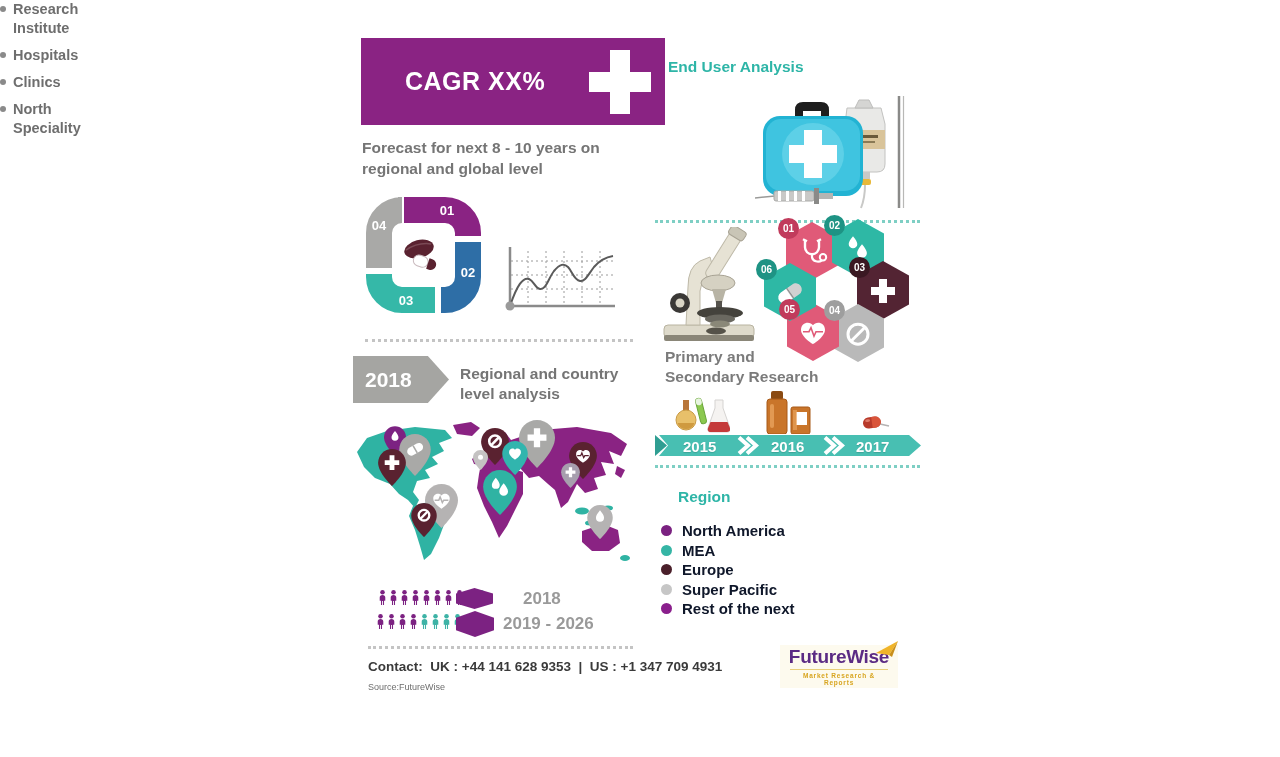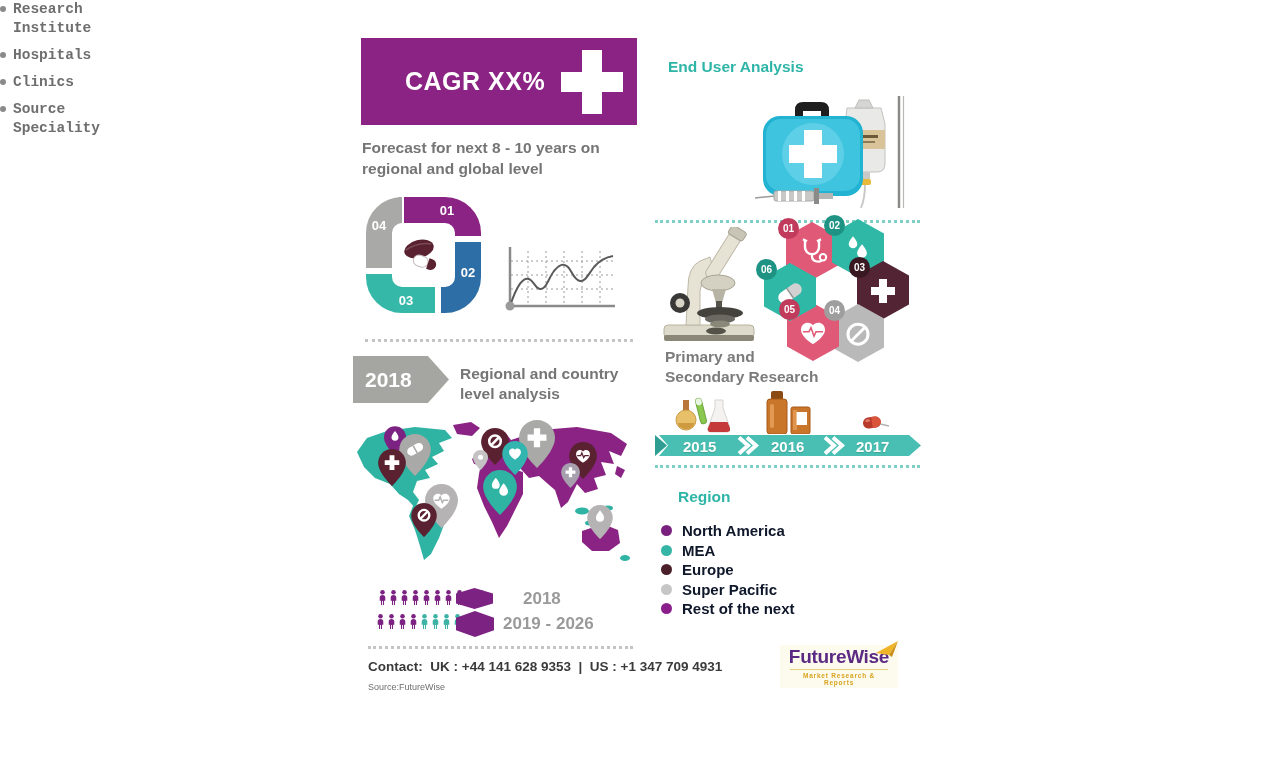--- a/index.html
+++ b/index.html
@@ -1,20 +1,20 @@
 <!DOCTYPE html>
 <html><head>
 <meta charset="utf-8">
 <style>
   html,body{margin:0;padding:0;background:#fff;}
   #canvas{position:relative;width:1280px;height:757px;background:#ffffff;overflow:hidden;
           font-family:"Liberation Sans", sans-serif;}
   .abs{position:absolute;}
   
-  #banner{left:361px;top:38px;width:276px;height:87px;background:#8a2383;display:flex;align-items:center;}
+  #banner{left:361px;top:38px;width:304px;height:87px;background:#8a2383;display:flex;align-items:center;}
   #banner .cagr{color:#fff;font-size:25px;font-weight:bold;letter-spacing:.5px;margin-left:44px;}
   #banner svg{position:absolute;right:14px;top:12px;}
   #forecast{left:362px;top:137px;width:272px;color:#757575;font-size:15.5px;font-weight:bold;line-height:21px;}
   #cycle{left:366px;top:197px;}
   #sketch{left:501px;top:243px;}
   .dotted-gray{border-top:3px dotted #c4c4c4;height:0;}
   .dotted-teal{border-top:3px dotted #7ecfc4;height:0;}
   #ribbon{left:353px;top:356px;width:96px;height:47px;background:#a5a5a2;
           clip-path:polygon(0 0,78% 0,100% 50%,78% 100%,0 100%);display:flex;align-items:center;}
   #ribbon span{color:#fff;font-size:21px;font-weight:bold;margin-left:12px;}
@@ -30,21 +30,21 @@
   .pop-label{color:#9a9a9a;font-weight:bold;font-size:17px;}
   #pop-label0{left:523px;top:589px;}
   #pop-label1{left:503px;top:614px;}
   #contact{left:368px;top:659px;color:#3a3a3a;font-size:13.5px;font-weight:bold;}
   #contact .src{display:block;font-size:9px;color:#6e6e6e;font-weight:normal;margin-top:8px;}
   
   .teal-title{color:#2eb5a7;font-size:15.5px;font-weight:bold;}
   #enduser-title{left:668px;top:58px;}
   #enduser-list{left:655px;top:88px;width:118px;list-style:none;margin:0;padding:0;}
   #enduser-list li{position:relative;padding-left:13px;color:#6e6e6e;font-weight:bold;font-size:14.5px;
-                   line-height:19px;margin-bottom:8px;font-family:Liberation Mono, monospace;}
+                   line-height:19px;margin-bottom:8px;}
   #enduser-list li::before{content:"";position:absolute;left:0;top:6px;width:6px;height:6px;border-radius:50%;background:#8a8a8a;}
   #firstaid{left:755px;top:90px;}
   #microscope{left:658px;top:227px;}
   .hex{position:absolute;width:52px;height:58px;}
   .hex-shape{position:absolute;inset:0;clip-path:polygon(50% 0,100% 25%,100% 75%,50% 100%,0 75%,0 25%);}
   .hex-num{position:absolute;left:-8px;top:-4px;width:21px;height:21px;border-radius:50%;color:#fff;
            font-size:10px;font-weight:bold;display:flex;align-items:center;justify-content:center;z-index:2;}
   .hex-icon{position:absolute;left:50%;top:50%;transform:translate(-50%,-46%);z-index:1;}
   #research-title{left:665px;top:347px;width:170px;color:#7b7b7b;font-size:15.5px;font-weight:bold;line-height:20px;}
   #timeline{left:655px;top:435px;}
@@ -297,21 +297,21 @@
     <span>|</span>&nbsp;
     <span>US :  +1 347 709 4931</span>
     <span class="src">Source:FutureWise</span>
   </div>
 
   <div id="enduser-title" class="abs teal-title">End User Analysis</div>
   <ul id="enduser-list">
     <li>Research Institute</li>
     <li>Hospitals</li>
     <li>Clinics</li>
-    <li style="width:72px">Source Speciality</li>
+    <li style="width:72px">North Speciality</li>
   </ul>
 
   <svg id="firstaid" class="abs" width="152" height="122" viewBox="0 0 152 122">
     <line x1="144" y1="6" x2="144" y2="118" stroke="#8a8a88" stroke-width="2.5"></line>
     <line x1="148.5" y1="6" x2="148.5" y2="118" stroke="#b8b8b6" stroke-width="1.2"></line>
     <g>
       <path d="M92 18 L126 18 L130 34 L130 74 Q130 82 122 82 L98 82 Q90 82 90 74 L90 34 Z" fill="#e9e9e7" stroke="#c2c2c0"></path>
       <path d="M104 10 L114 10 L118 18 L100 18 Z" fill="#d5d5d3" stroke="#bdbdbb"></path>
       <rect x="90" y="40" width="40" height="19" fill="#d9c49a"></rect>
       <rect x="97" y="45" width="26" height="3" fill="#6a5a3a"></rect>

